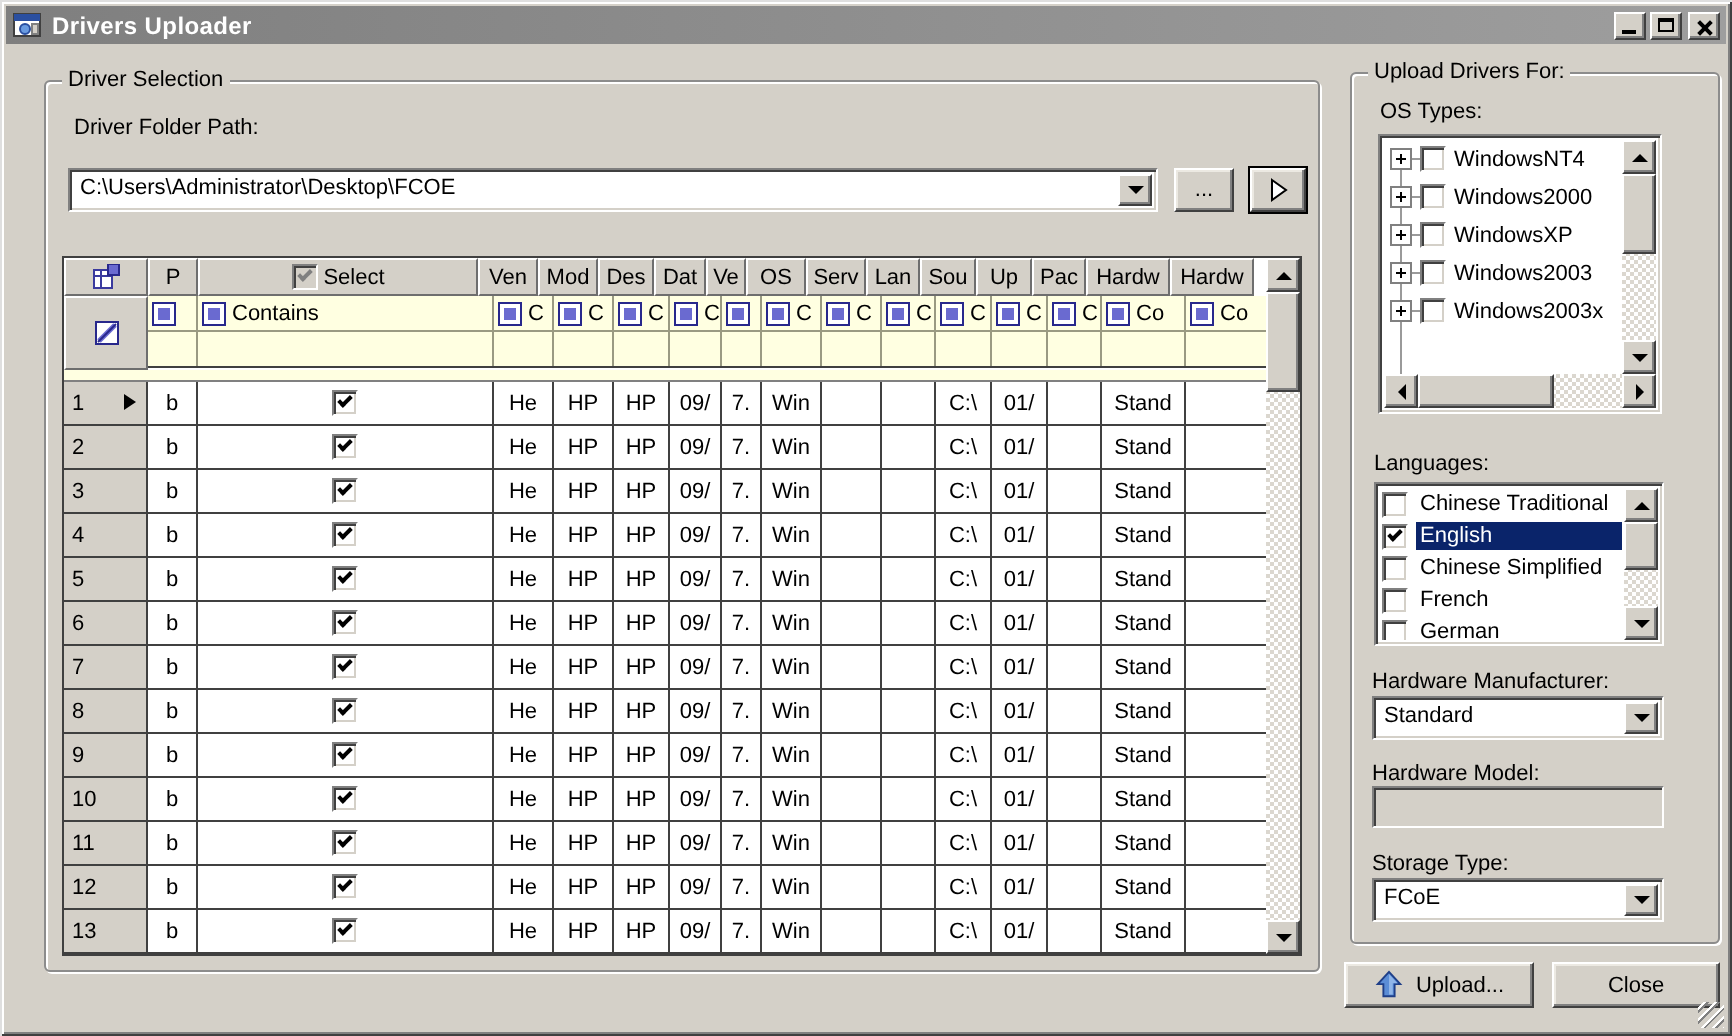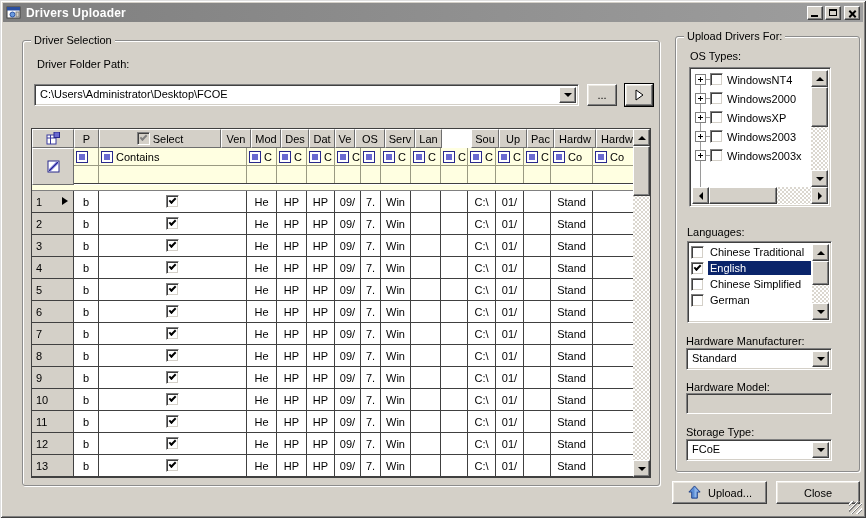--- a/index.html
+++ b/index.html
@@ -133,21 +133,21 @@
             <rect x="1" y="3" width="9" height="9" fill="#fff" stroke="#3A3A9E"></rect>
             <line x1="1" y1="6" x2="10" y2="6" stroke="#3A3A9E"></line>
             <line x1="4.5" y1="3" x2="4.5" y2="12" stroke="#3A3A9E"></line>
             <rect x="8" y="0" width="5.5" height="5.5" fill="#6A6AD0" stroke="#28288C"></rect>
           </svg>
         </div>
         <div style="display:flex">
             <div class="hcell" style="width: 25px;">
               <span>P</span>
             </div>
-            <div class="hcell" style="width: 122px;">
+            <div class="hcell" style="width: 140px;">
               <span class="cb gray">
                 <span class="chk" style="border-color: rgb(128, 128, 128);"></span>
               </span>
               <span>Select</span>
             </div>
             <div class="hcell" style="width: 30px; justify-content: center;">
               <span>Ven</span>
             </div>
             <div class="hcell" style="width: 30px;">
               <span>Mod</span>
@@ -163,21 +163,21 @@
             </div>
             <div class="hcell" style="width: 30px; text-align: center;">
               <span>OS</span>
             </div>
             <div class="hcell" style="width: 30px;">
               <span>Serv</span>
             </div>
             <div class="hcell" style="width: 27px;">
               <span>Lan</span>
             </div>
-            <div class="hcell" style="width: 28px; margin-left: 29px;">
+            <div class="hcell" style="width: 28px;">
               <span>Sou</span>
             </div>
             <div class="hcell" style="width: 28px;">
               <span>Up</span>
             </div>
             <div class="hcell" style="width: 27px;">
               <span>Pac</span>
             </div>
             <div class="hcell" style="width: 42px;">
               <span>Hardw</span>
@@ -705,20 +705,24 @@
             <span class="chk"></span>
           </span>
           <span class="llabel sel">English</span>
         </div>
         <div class="litem">
           <span class="cb"></span>
           <span class="llabel">Chinese Simplified</span>
         </div>
         <div class="litem">
           <span class="cb"></span>
+          <span class="llabel">French</span>
+        </div>
+        <div class="litem">
+          <span class="cb"></span>
           <span class="llabel">German</span>
         </div>
       </div>
     <div class="vscroll track" style="right:2px;top:2px;bottom:2px;width:17px">
       <span class="sbtn" style="top:0;left:0">
           <i class="tri-u"></i>
         </span>
       <span class="sthumb" style="top:17px;left:0;width:17px;height:24px"></span>
       <span class="sbtn" style="bottom:0;left:0">
           <i class="tri-d"></i>

